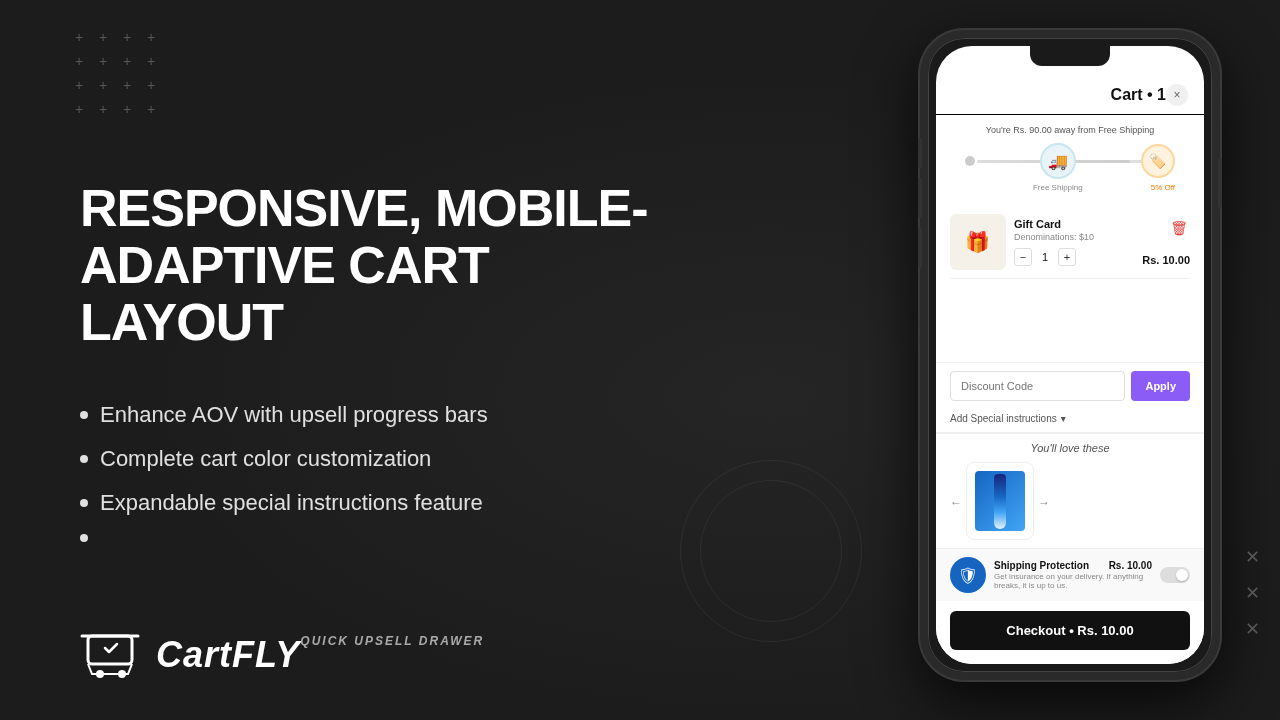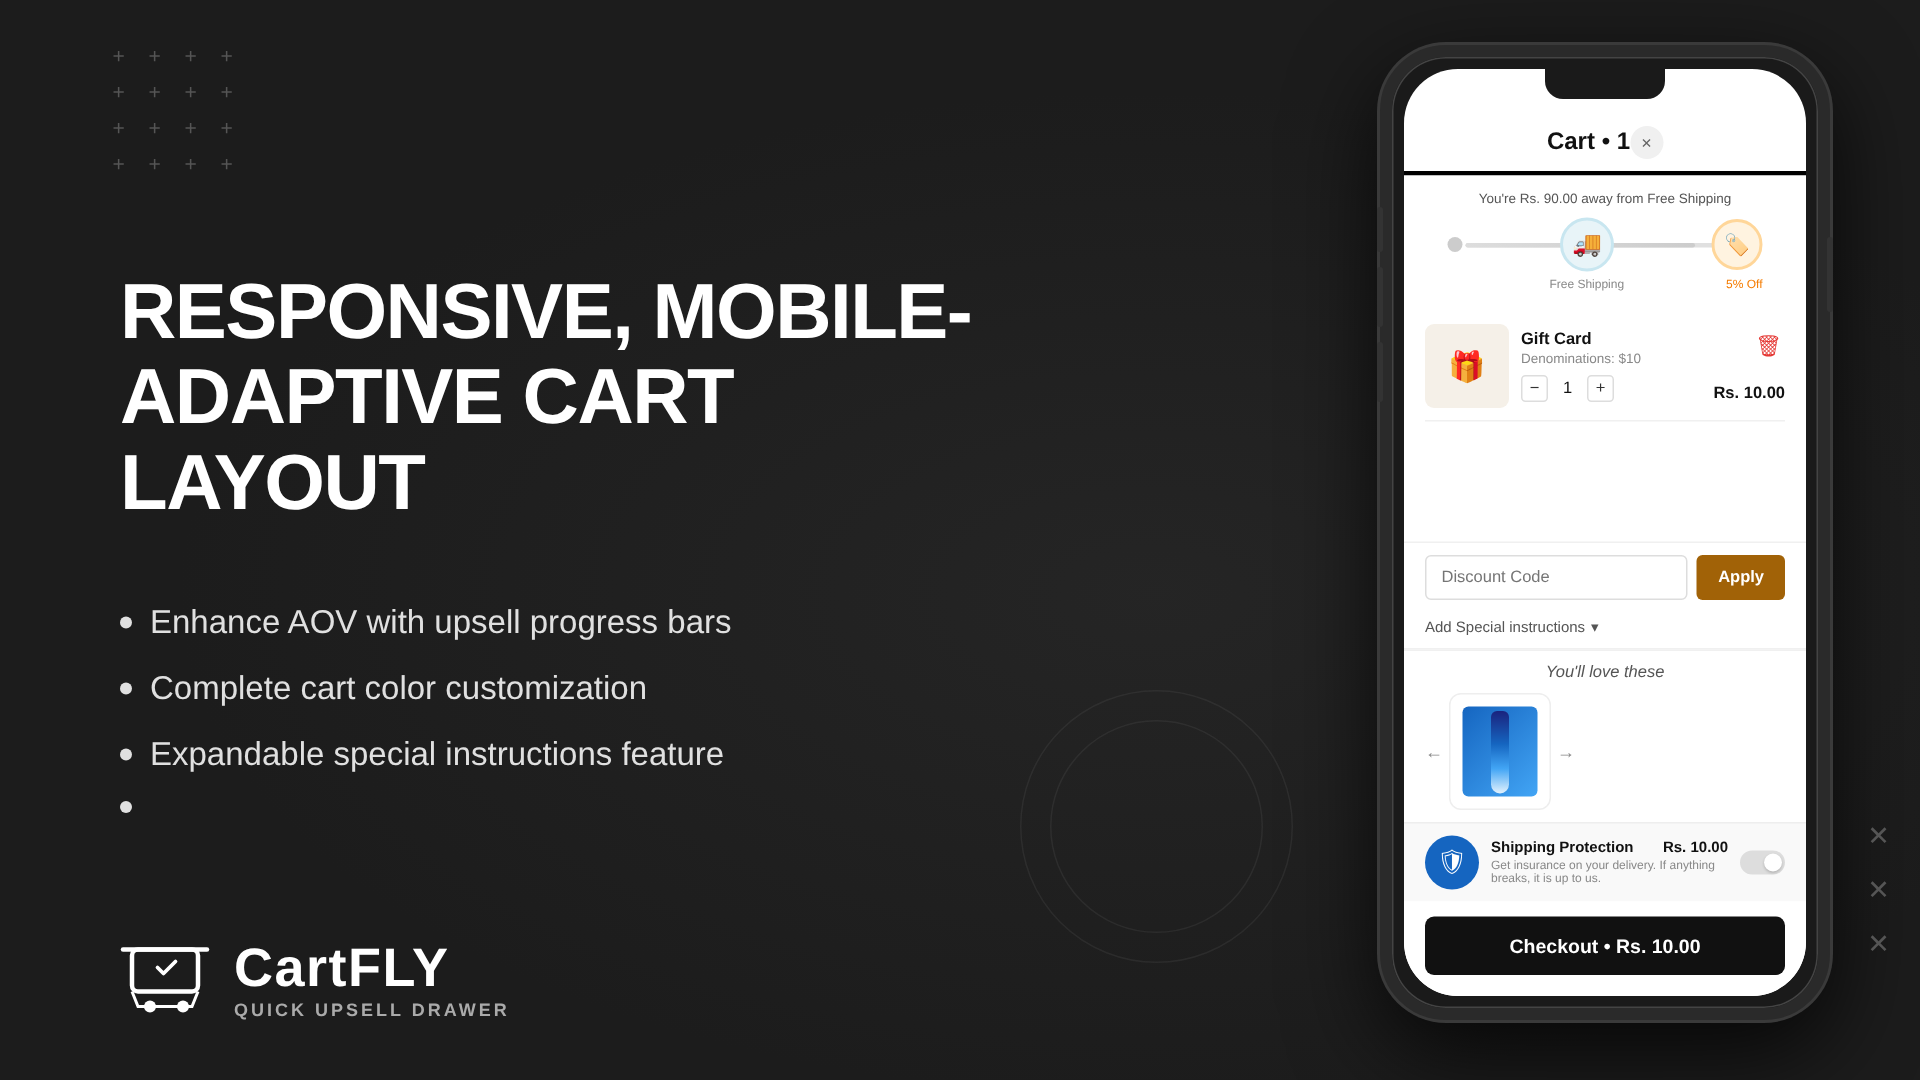--- a/index.html
+++ b/index.html
@@ -114,21 +114,21 @@
       display: flex;
       align-items: center;
       gap: 16px;
     }
     .cart-icon-svg {
       width: 60px;
       height: 50px;
     }
     .brand-text {
       display: flex;
-      flex-direction: column;
+      font-style: italic;
     }
     .brand-name {
       color: #ffffff;
       font-size: 36px;
       font-weight: 900;
       letter-spacing: 1px;
     }
     .brand-tagline {
       color: #aaaaaa;
       font-size: 12px;
@@ -227,24 +227,24 @@
       background: #ffffff;
       display: flex;
       flex-direction: column;
       font-family: -apple-system, BlinkMacSystemFont, 'Segoe UI', sans-serif;
       padding-top: 28px; 
     }
 
     
     .cart-header {
       display: flex;
-      justify-content: center;
+      justify-content: flex-end;
       align-items: center;
       padding: 10px 16px 8px;
-      border-bottom: 3px solid #000000;
+      border-bottom: 1px solid #000000;
     }
     .cart-title {
       font-size: 16px;
       font-weight: 700;
       color: #111;
     }
     .cart-close {
       width: 22px;
       height: 22px;
       border-radius: 50%;
@@ -424,21 +424,21 @@
       padding: 8px 10px;
       border: 1px solid #ddd;
       border-radius: 4px;
       font-size: 11px;
       color: #999;
       outline: none;
       background: #fff;
     }
     .discount-apply-btn {
       padding: 8px 14px;
-      background: #a16207;
+      background: #8b5cf6;
       color: #fff;
       border: none;
       border-radius: 4px;
       font-size: 11px;
       font-weight: 600;
       cursor: pointer;
     }
 
     
     .special-instructions {

